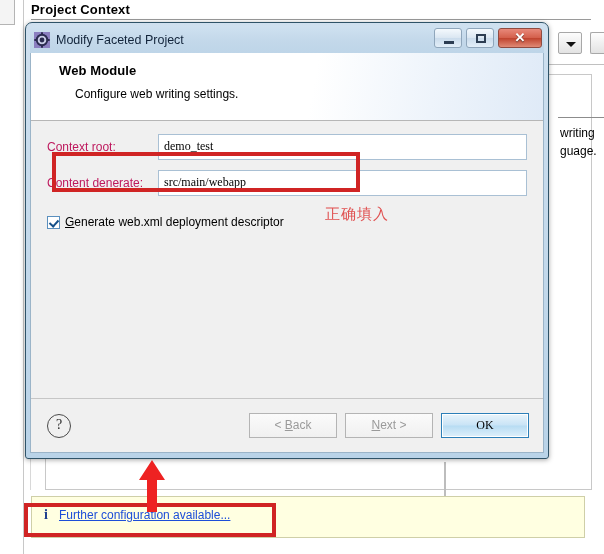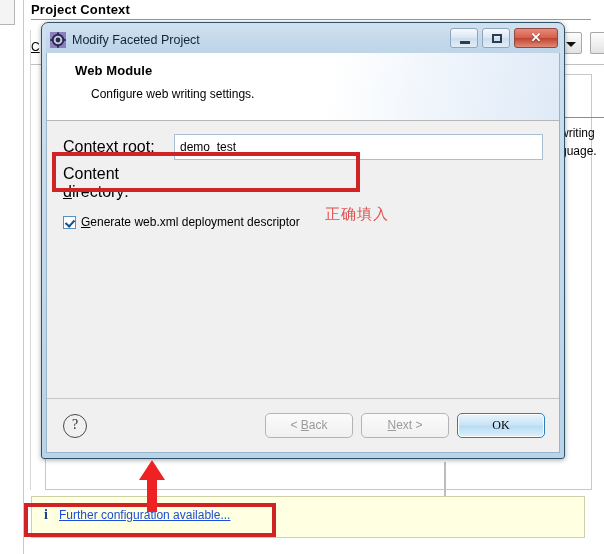--- a/index.html
+++ b/index.html
@@ -189,21 +189,21 @@
     font-size: 15px;
     color: #e05050;
     font-family: "DejaVu Sans", sans-serif;
     letter-spacing: 1px;
     z-index: 62;
   }
 
   
   #dialog {
     position: absolute;
-    left: 41px; top: 22px;
+    left: 25px; top: 22px;
     width: 524px; height: 437px;
     z-index: 40;
     border: 1px solid #2f5368;
     border-radius: 7px 7px 3px 3px;
     background: linear-gradient(#cfe0ef, #b9d3e8);
     box-sizing: border-box;
     box-shadow: 0 1px 5px rgba(0,0,0,.35);
     padding: 3px 4px 5px 4px;
   }
   #dialog-titlebar {
@@ -309,31 +309,31 @@
   }
   .form-row {
     display: flex;
     align-items: center;
     height: 25px;
     margin-bottom: 11px;
   }
   .form-label {
     width: 111px;
     flex: none;
-    font-size: 16px;
-    color: #000000;
+    font-size: 12px;
+    color: #be185d;
   }
   .form-label u { text-decoration: underline; }
   .form-input {
     flex: 1;
     height: 26px;
     background: #ffffff;
     border: 1px solid #a9c0d4;
     box-sizing: border-box;
-    font-family: Liberation Sans, sans-serif;
+    font-family: Liberation Serif, serif;
     font-size: 12px;
     color: #000;
     padding: 0 5px;
     line-height: 21px;
     outline: none;
   }
   #checkbox-row {
     display: flex;
     align-items: center;
     margin-top: 18px;
@@ -389,21 +389,21 @@
     background: #f0f0f0;
     cursor: pointer;
     flex: none;
   }
   #footer-spacer { flex: 1; }
   .dlg-btn {
     width: 88px; height: 25px;
     font-size: 12px;
     font-family: "Liberation Sans", sans-serif;
     border: 1px solid #b4b4b4;
-    border-radius: 5px;
+    border-radius: 0;
     background: linear-gradient(#fbfbfb, #f0f0f0);
     color: #9a9a9a;
     box-sizing: border-box;
     margin-left: 8px;
     cursor: default;
     text-align: center;
     line-height: 23px;
   }
   .dlg-btn u { text-decoration: underline; }
   #btn-ok {
@@ -491,21 +491,22 @@
     </div>
 
     <div id="dialog-content">
 
       <div class="form-row">
         <label class="form-label"><span>Context </span><u>r</u><span>oot:</span></label>
         <input class="form-input" type="text" value="demo_test" style="">
       </div>
 
       <div class="form-row">
-        <label class="form-label"><span>Content </span><u>d</u><span>irectory:</span></label>
+        <label class="form-label"><span>Content </span><u>d</u><span>enerate:</span></label>
+        <input class="form-input" type="text" value="src/main/webapp" style="">
       </div>
 
       <div id="checkbox-row">
         <span id="checkbox-box"></span>
         <label id="checkbox-label"><u>G</u><span>enerate web.xml deployment descriptor</span></label>
       </div>
 
     </div>
 
     <div id="dialog-footer">

